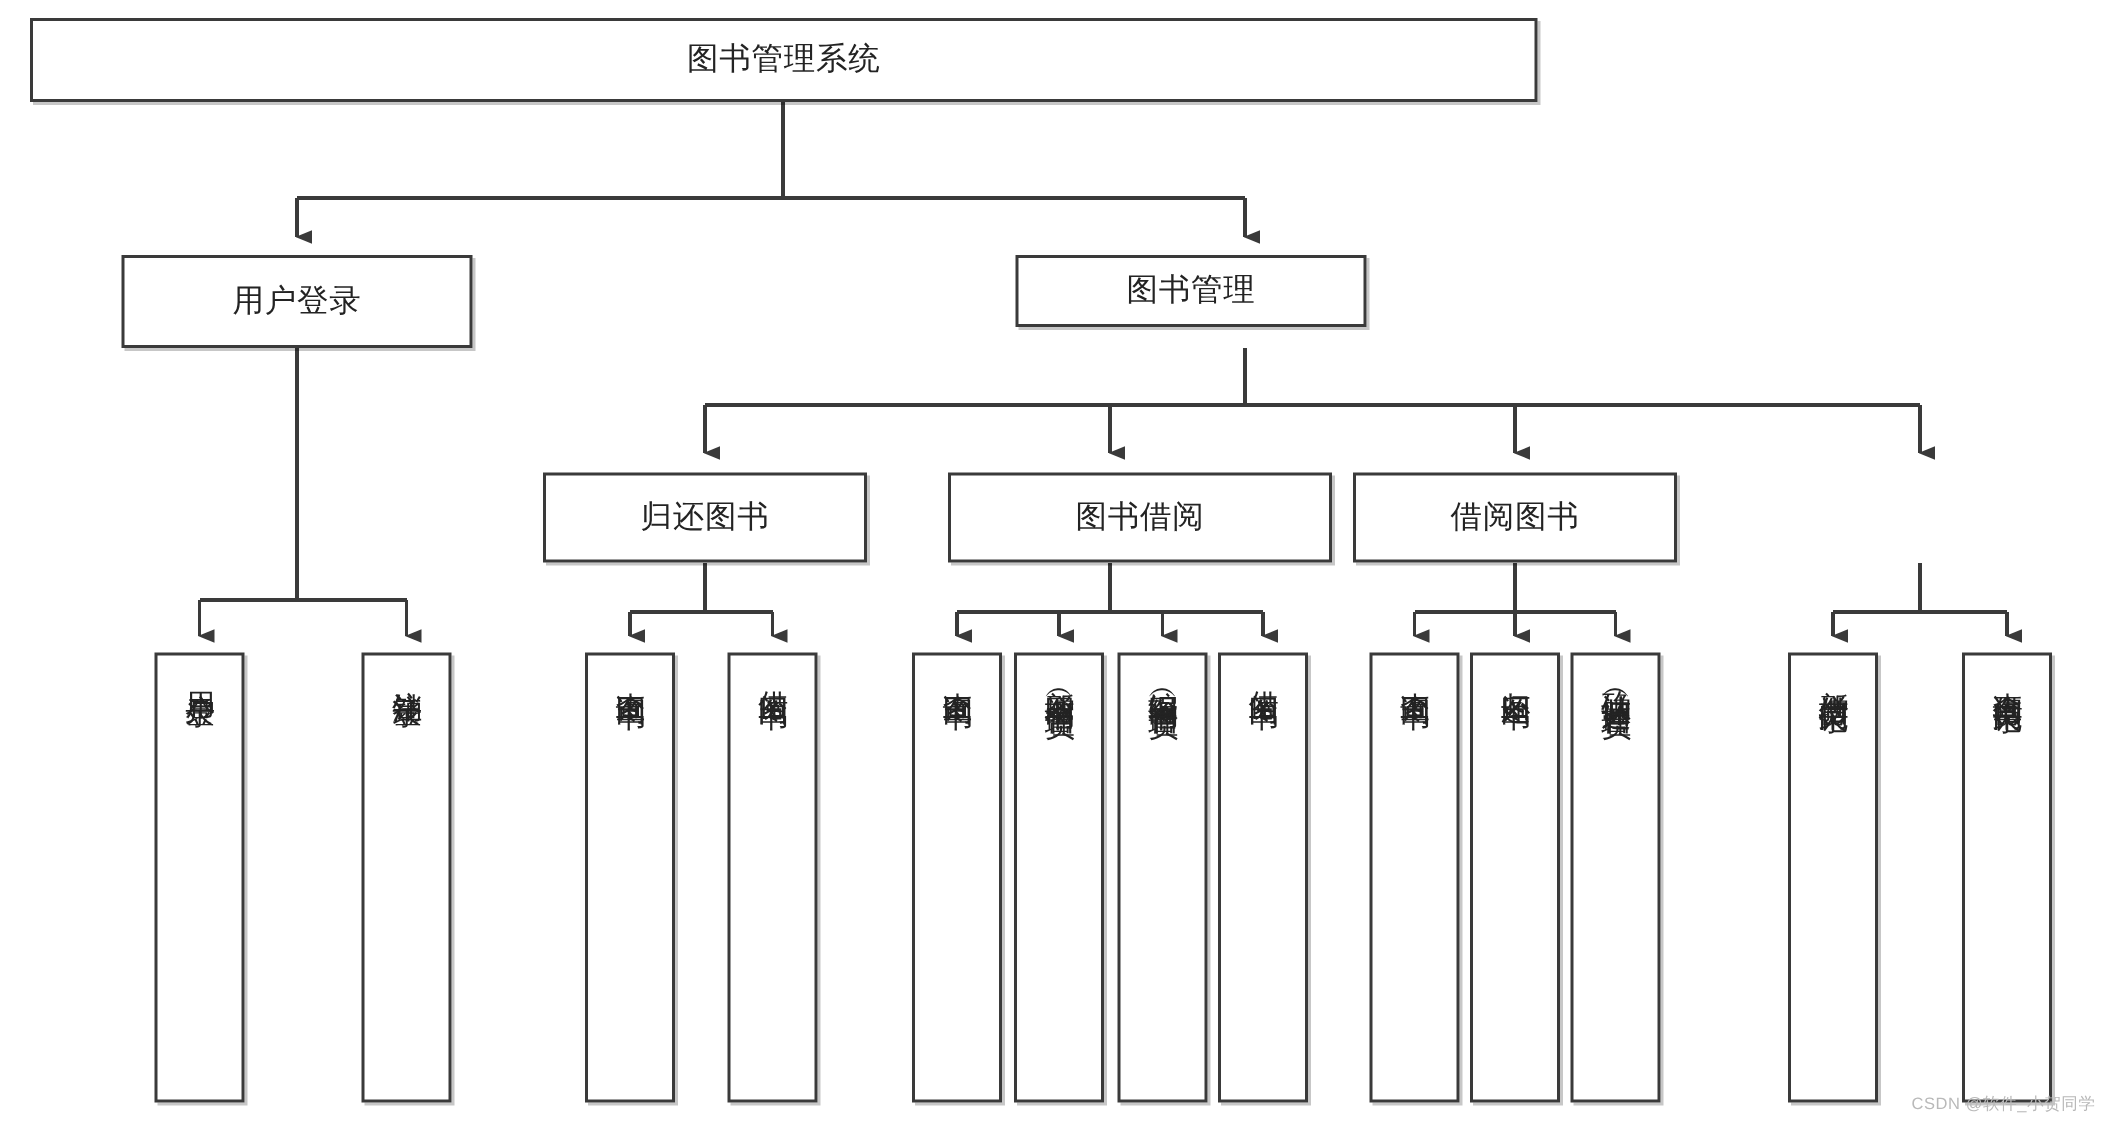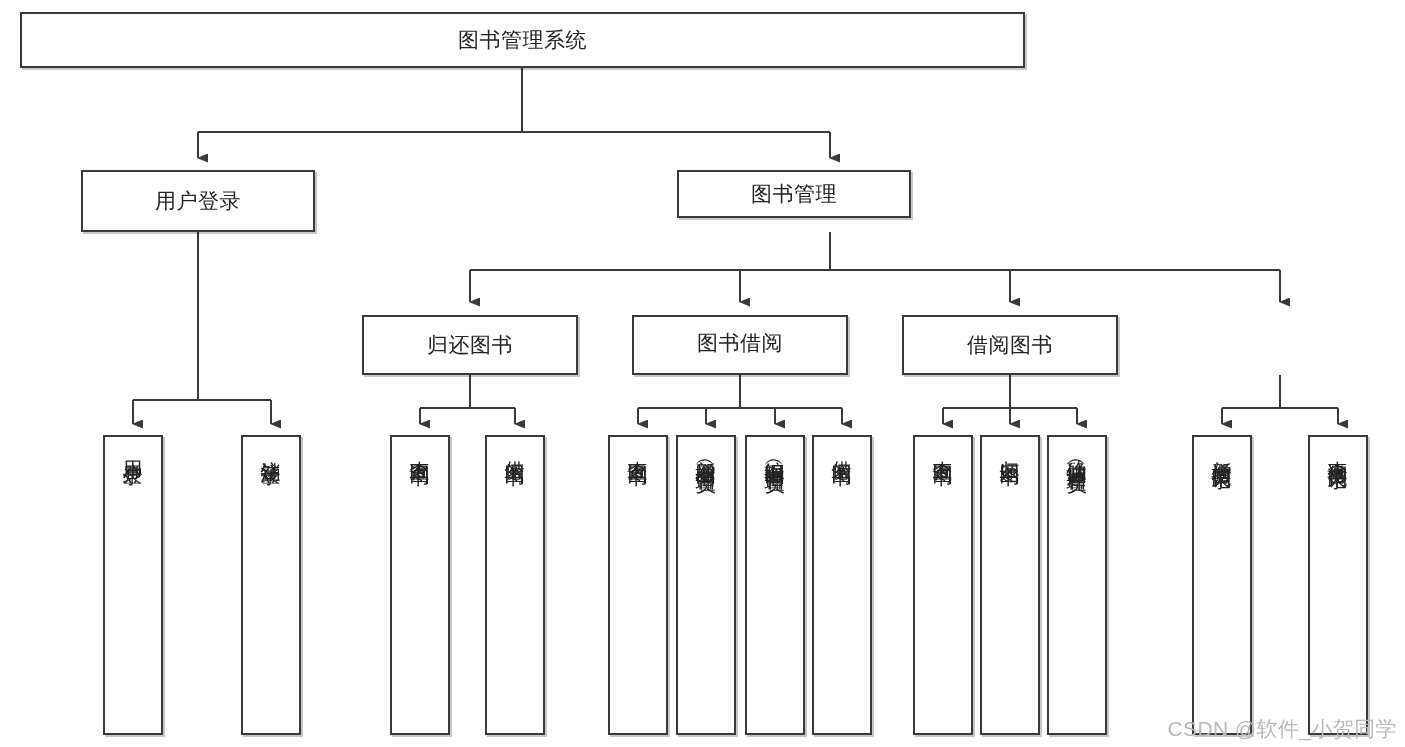--- a/index.html
+++ b/index.html
@@ -53,21 +53,21 @@
     text-orientation: upright;
     white-space: nowrap;
     font-size: 20px;
     letter-spacing: 2px;
     line-height: 1;
   }
   .watermark {
     position: absolute;
     right: 8px;
     bottom: 4px;
-    font-size: 21px;
+    font-size: 11px;
     color: #b9b9b9;
     white-space: nowrap;
     letter-spacing: 0.4px;
   }
 </style>
 </head>
 <body>
 
 <div id="diagram-root">
 
@@ -128,21 +128,21 @@
   <div class="node-box" style="left:81px; top:170px; width:234px; height:62px;">
     <span class="node-label">用户登录</span>
   </div>
   <div class="node-box" style="left:677px; top:170px; width:234px; height:48px;">
     <span class="node-label">图书管理</span>
   </div>
 
   <div class="node-box" style="left:362px; top:315px; width:216px; height:60px;">
     <span class="node-label">归还图书</span>
   </div>
-  <div class="node-box" style="left:632px; top:315px; width:216px; height:60px;font-family:Liberation Mono, monospace;">
+  <div class="node-box" style="left:632px; top:315px; width:256px; height:60px;">
     <span class="node-label">图书借阅</span>
   </div>
   <div class="node-box" style="left:902px; top:315px; width:216px; height:60px;">
     <span class="node-label">借阅图书</span>
   </div>
 
   <div class="node-box leaf" style="left:103px; top:435px; width:60px; height:300px;">
     <span class="node-label">用户登录</span>
   </div>
   <div class="node-box leaf" style="left:241px; top:435px; width:60px; height:300px;">

